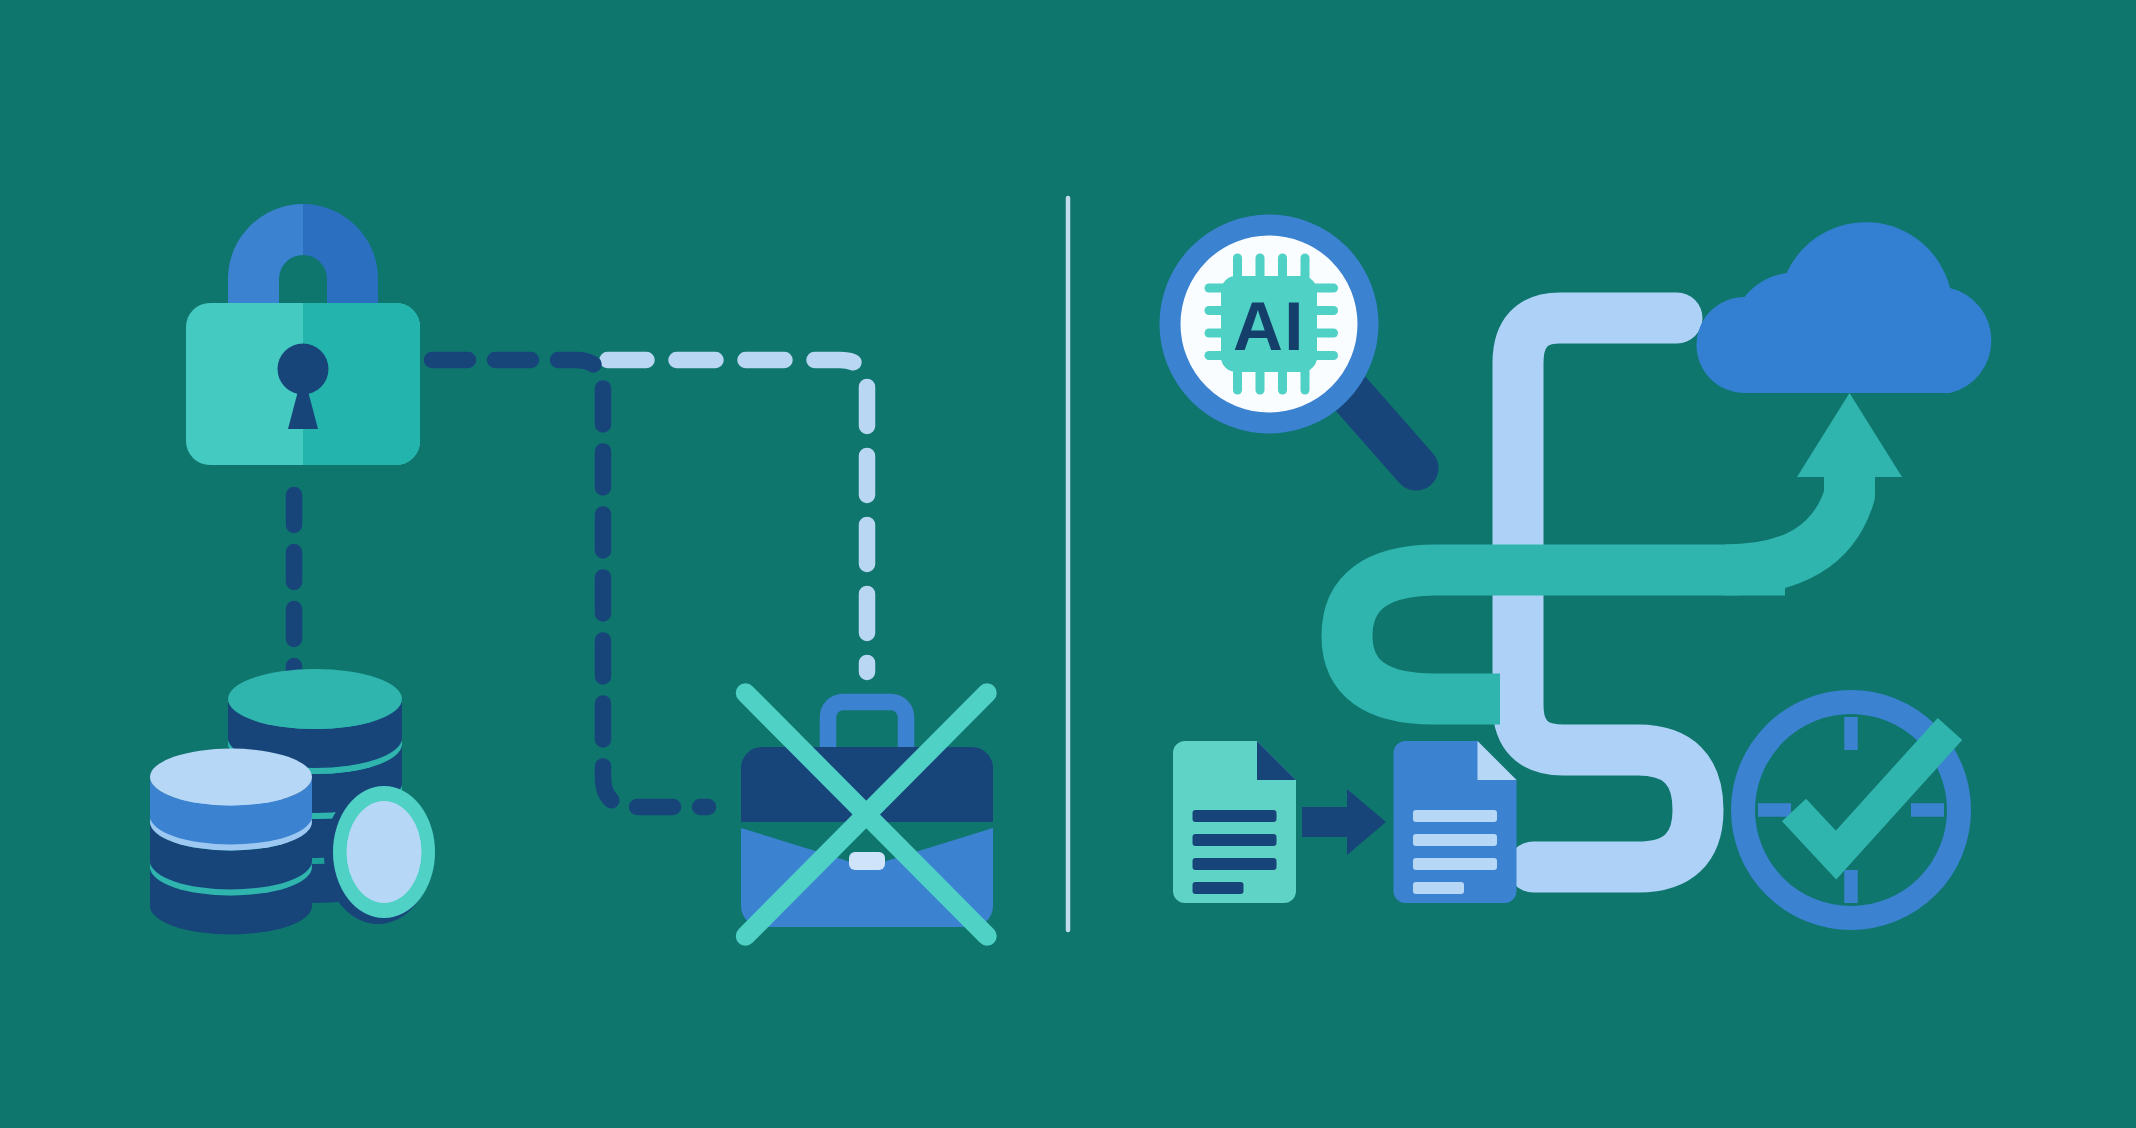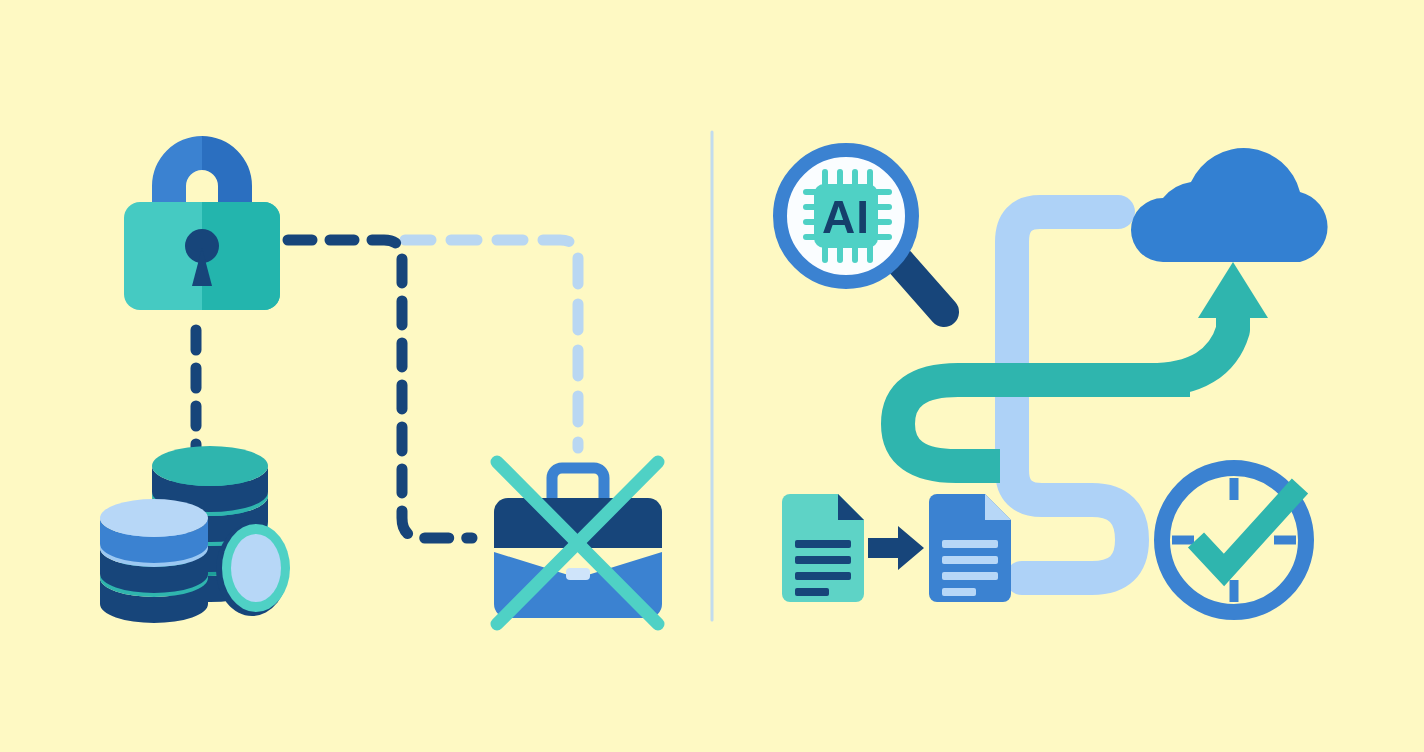--- a/index.html
+++ b/index.html
@@ -7,21 +7,21 @@
     padding: 0;
     background: #eaf7f6;
   }
   body {
     font-family: "Liberation Sans", sans-serif;
   }
   #canvas {
     position: relative;
     width: 1424px;
     height: 752px;
-    background: #fef9c3;
+    background: #0f766e;
     overflow: hidden;
   }
   #canvas svg.layer {
     position: absolute;
     left: 0;
     top: 0;
     width: 1424px;
     height: 752px;
   }
   .ai-label {

